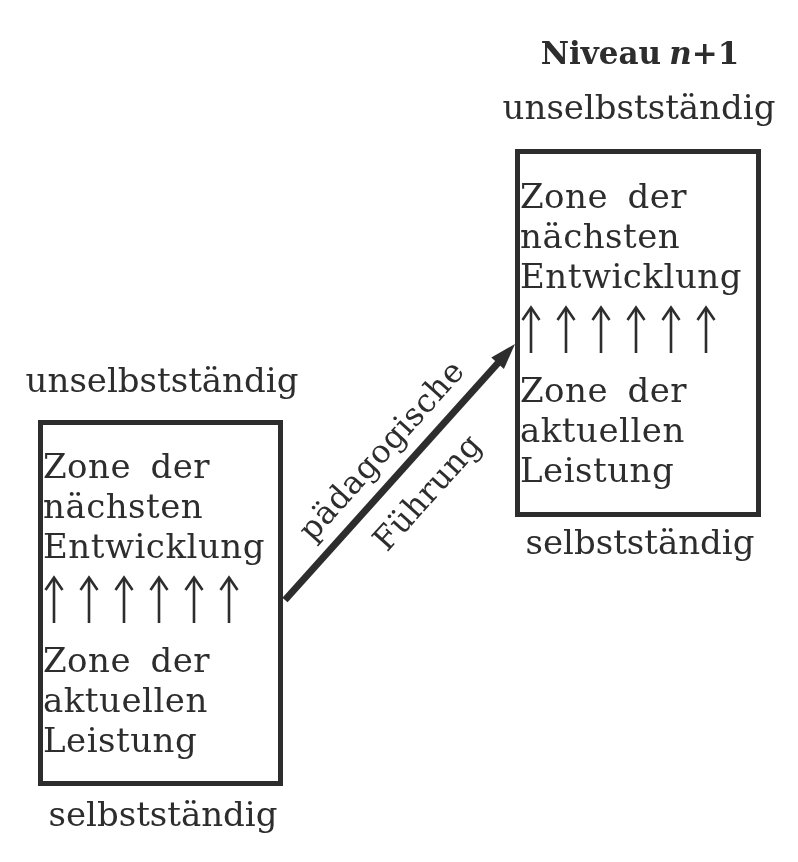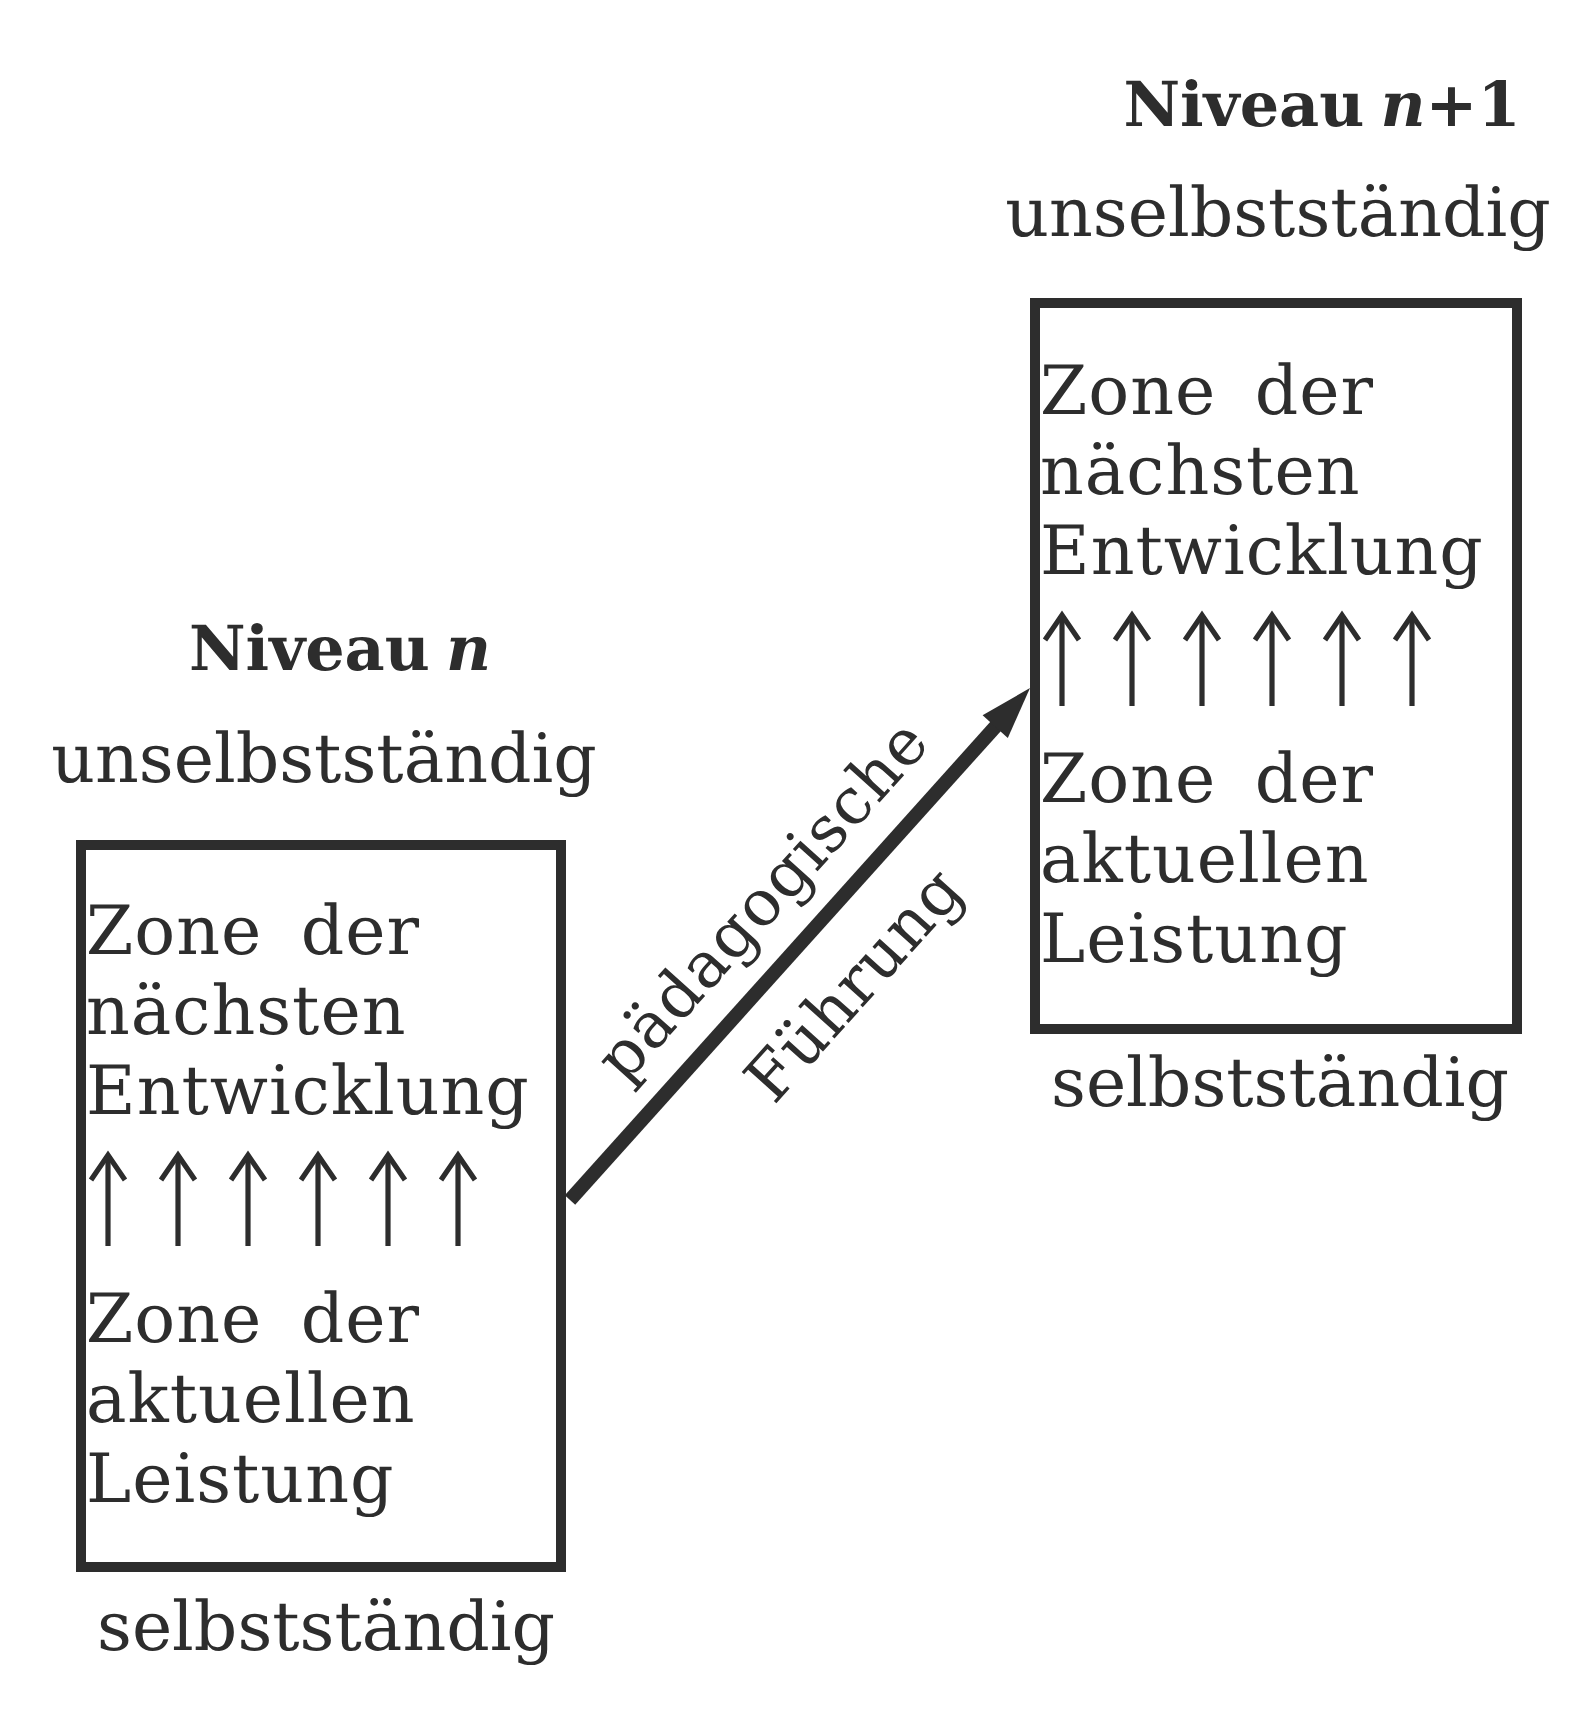--- a/index.html
+++ b/index.html
@@ -60,23 +60,20 @@
     letter-spacing: 0.5px;
     white-space: nowrap;
     transform: translate(-50%, -50%) rotate(-48deg);
   }
 </style>
 </head>
 <body>
 
 <div class="canvas">
 
-  <div class="abs centered level-title" style="left:170px; top:305px;">
-    <span>Niveau</span><span class="title-var">n</span><span></span>
-  </div>
 
   <div class="abs centered side-label" style="left:162px; top:360px;">unselbstständig</div>
 
   <div class="abs zone-box box-n">
     <div class="zone-line">Zone der</div>
     <div class="zone-line">nächsten</div>
     <div class="zone-line">Entwicklung</div>
     <div class="arrows-row">
         <svg width="22" height="50" viewBox="0 0 22 50">
           <line x1="11" y1="49" x2="11" y2="5" stroke="#2d2d2d" stroke-width="2.6"></line>
@@ -103,21 +100,21 @@
           <polyline points="2.5,16 11,3.5 19.5,16" fill="none" stroke="#2d2d2d" stroke-width="2.6"></polyline>
         </svg>
       </div>
     <div class="zone-line">Zone der</div>
     <div class="zone-line">aktuellen</div>
     <div class="zone-line">Leistung</div>
   </div>
 
   <div class="abs centered side-label" style="left:163px; top:794px;">selbstständig</div>
 
-  <div class="abs centered level-title" style="left:640px; top:33px;margin-left:21px;">
+  <div class="abs centered level-title" style="left:640px; top:33px;">
     <span>Niveau</span><span class="title-var">n</span><span>+1</span>
   </div>
 
   <div class="abs centered side-label" style="left:639px; top:87px;">unselbstständig</div>
 
   <div class="abs zone-box box-n1">
     <div class="zone-line">Zone der</div>
     <div class="zone-line">nächsten</div>
     <div class="zone-line">Entwicklung</div>
     <div class="arrows-row">

